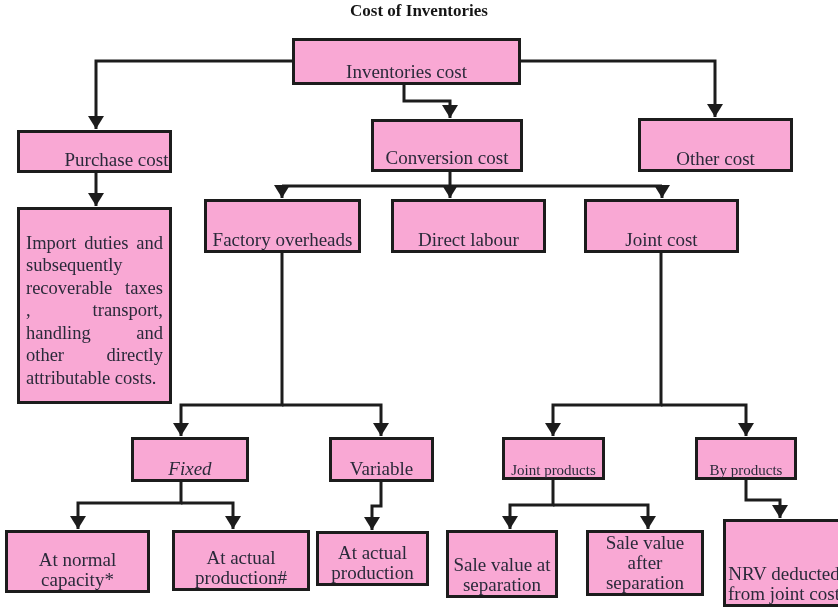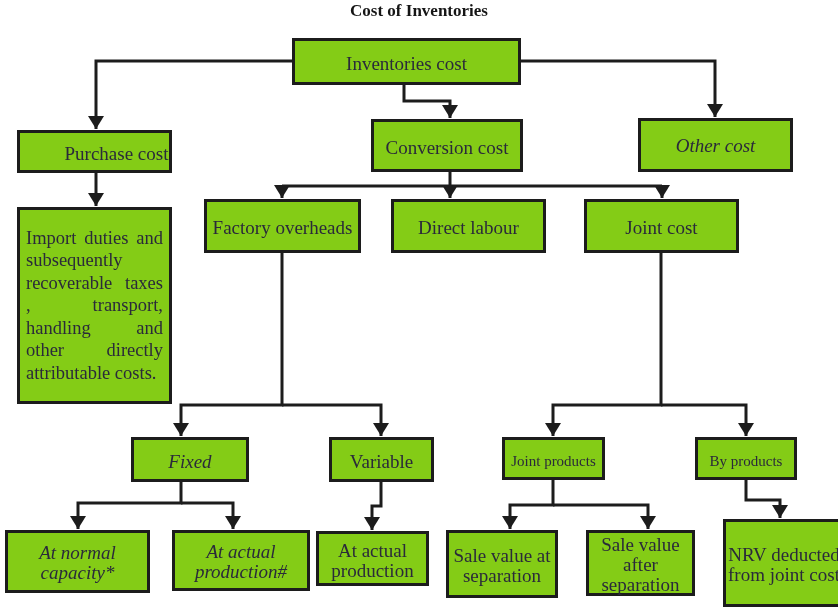--- a/index.html
+++ b/index.html
@@ -1,29 +1,29 @@
 <!DOCTYPE html>
 <html><head>
 <meta charset="utf-8">
 <style>
   html, body { margin: 0; padding: 0; background: #ffffff; }
   body { width: 838px; height: 613px; position: relative; overflow: hidden;
          font-family: "DejaVu Serif", "Liberation Serif", serif; color: #1f1f2e; }
   #title { position: absolute; left: 0; width: 838px; top: 1px; text-align: center;
            font-weight: bold; font-size: 17px; font-family: "Liberation Serif", serif; color: #151515; }
   svg#wires { position: absolute; left: 0; top: 0; }
-  .node { position: absolute; box-sizing: border-box; border: 3px solid #1c1c1c; background: #84cc16;
-          display: flex; align-items: center; justify-content: center; text-align: center;
+  .node { position: absolute; box-sizing: border-box; border: 3px solid #1c1c1c; background: #f9a8d4;
+          display: flex; align-items: flex-end; justify-content: center; text-align: center;
           font-family: "Liberation Serif", serif; font-size: 19px; line-height: 20px; color: #2a2a3a; }
   .node span { display: block; padding-top: 4px; }
   .node.small { font-size: 15px; line-height: 14px; }
   .node.mid { line-height: 22px; }
   .node.just { text-align: justify; justify-content: flex-start; padding: 12px 6px; font-size: 18.5px; line-height: 22.5px; }
   .node.just span { padding-top: 0; }
-  .node.top-pad span { padding-top: 2px; font-style: italic; }
+  .node.top-pad span { padding-top: 2px; }
 </style>
 </head>
 <body>
 
 <div id="title">Cost of Inventories</div>
 <svg id="wires" width="838" height="613">
     <polyline points="292,61 96,61 96,129" fill="none" stroke="#1c1c1c" stroke-width="3"></polyline>
     <polygon points="88,116 104,116 96,129" fill="#1c1c1c"></polygon>
     <polyline points="404,85 404,101 450,101 450,118" fill="none" stroke="#1c1c1c" stroke-width="3"></polyline>
     <polygon points="442,105 458,105 450,118" fill="#1c1c1c"></polygon>
@@ -102,19 +102,19 @@
     </div>
     <div class="node top-pad" style="left: 172px; top: 530px; width: 138px; height: 61px;">
       <span>At actual production#</span>
     </div>
     <div class="node " style="left: 316px; top: 531px; width: 113px; height: 55px; font-family: Liberation Serif, serif;">
       <span>At actual production</span>
     </div>
     <div class="node " style="left: 446px; top: 530px; width: 112px; height: 68px;">
       <span>Sale value at separation</span>
     </div>
-    <div class="node " style="left: 586px; top: 530px; width: 109px; height: 66px;">
+    <div class="node " style="left: 586px; top: 530px; width: 118px; height: 66px;">
       <span>Sale value after separation</span>
     </div>
     <div class="node " style="left: 723px; top: 519px; width: 122px; height: 88px;">
       <span>NRV deducted from joint cost</span>
     </div>
   </div>
 
 </body></html>

